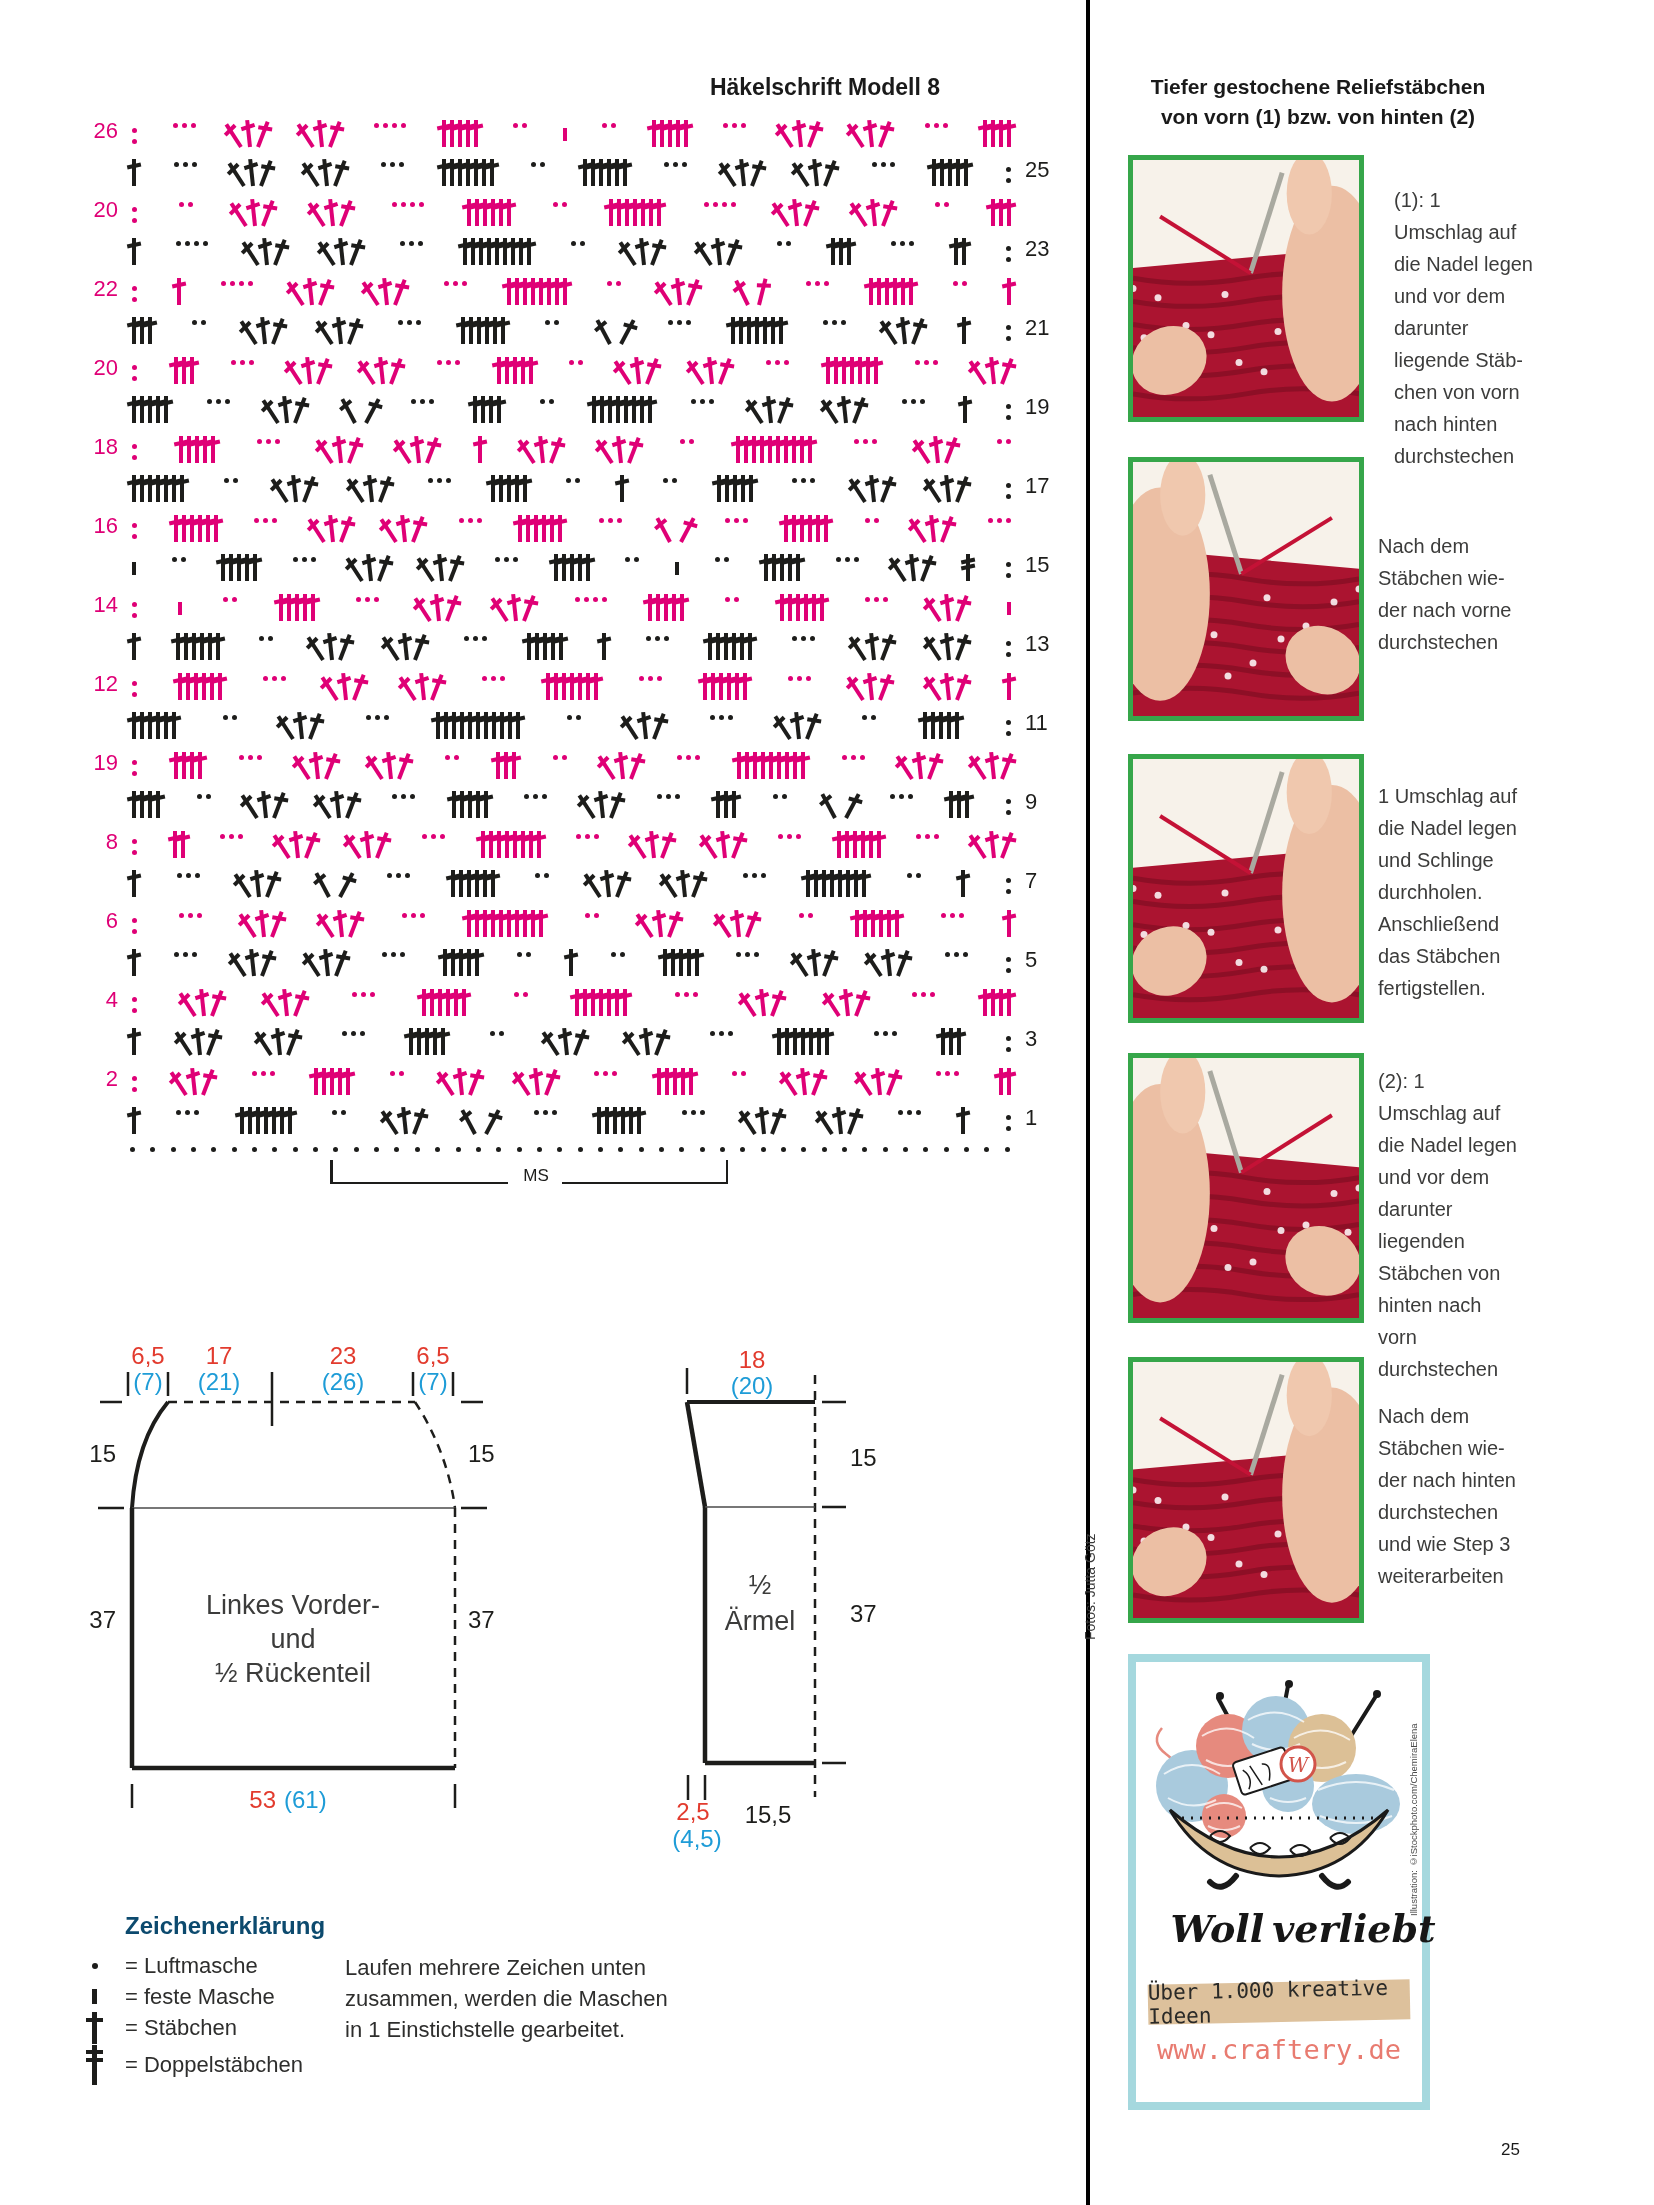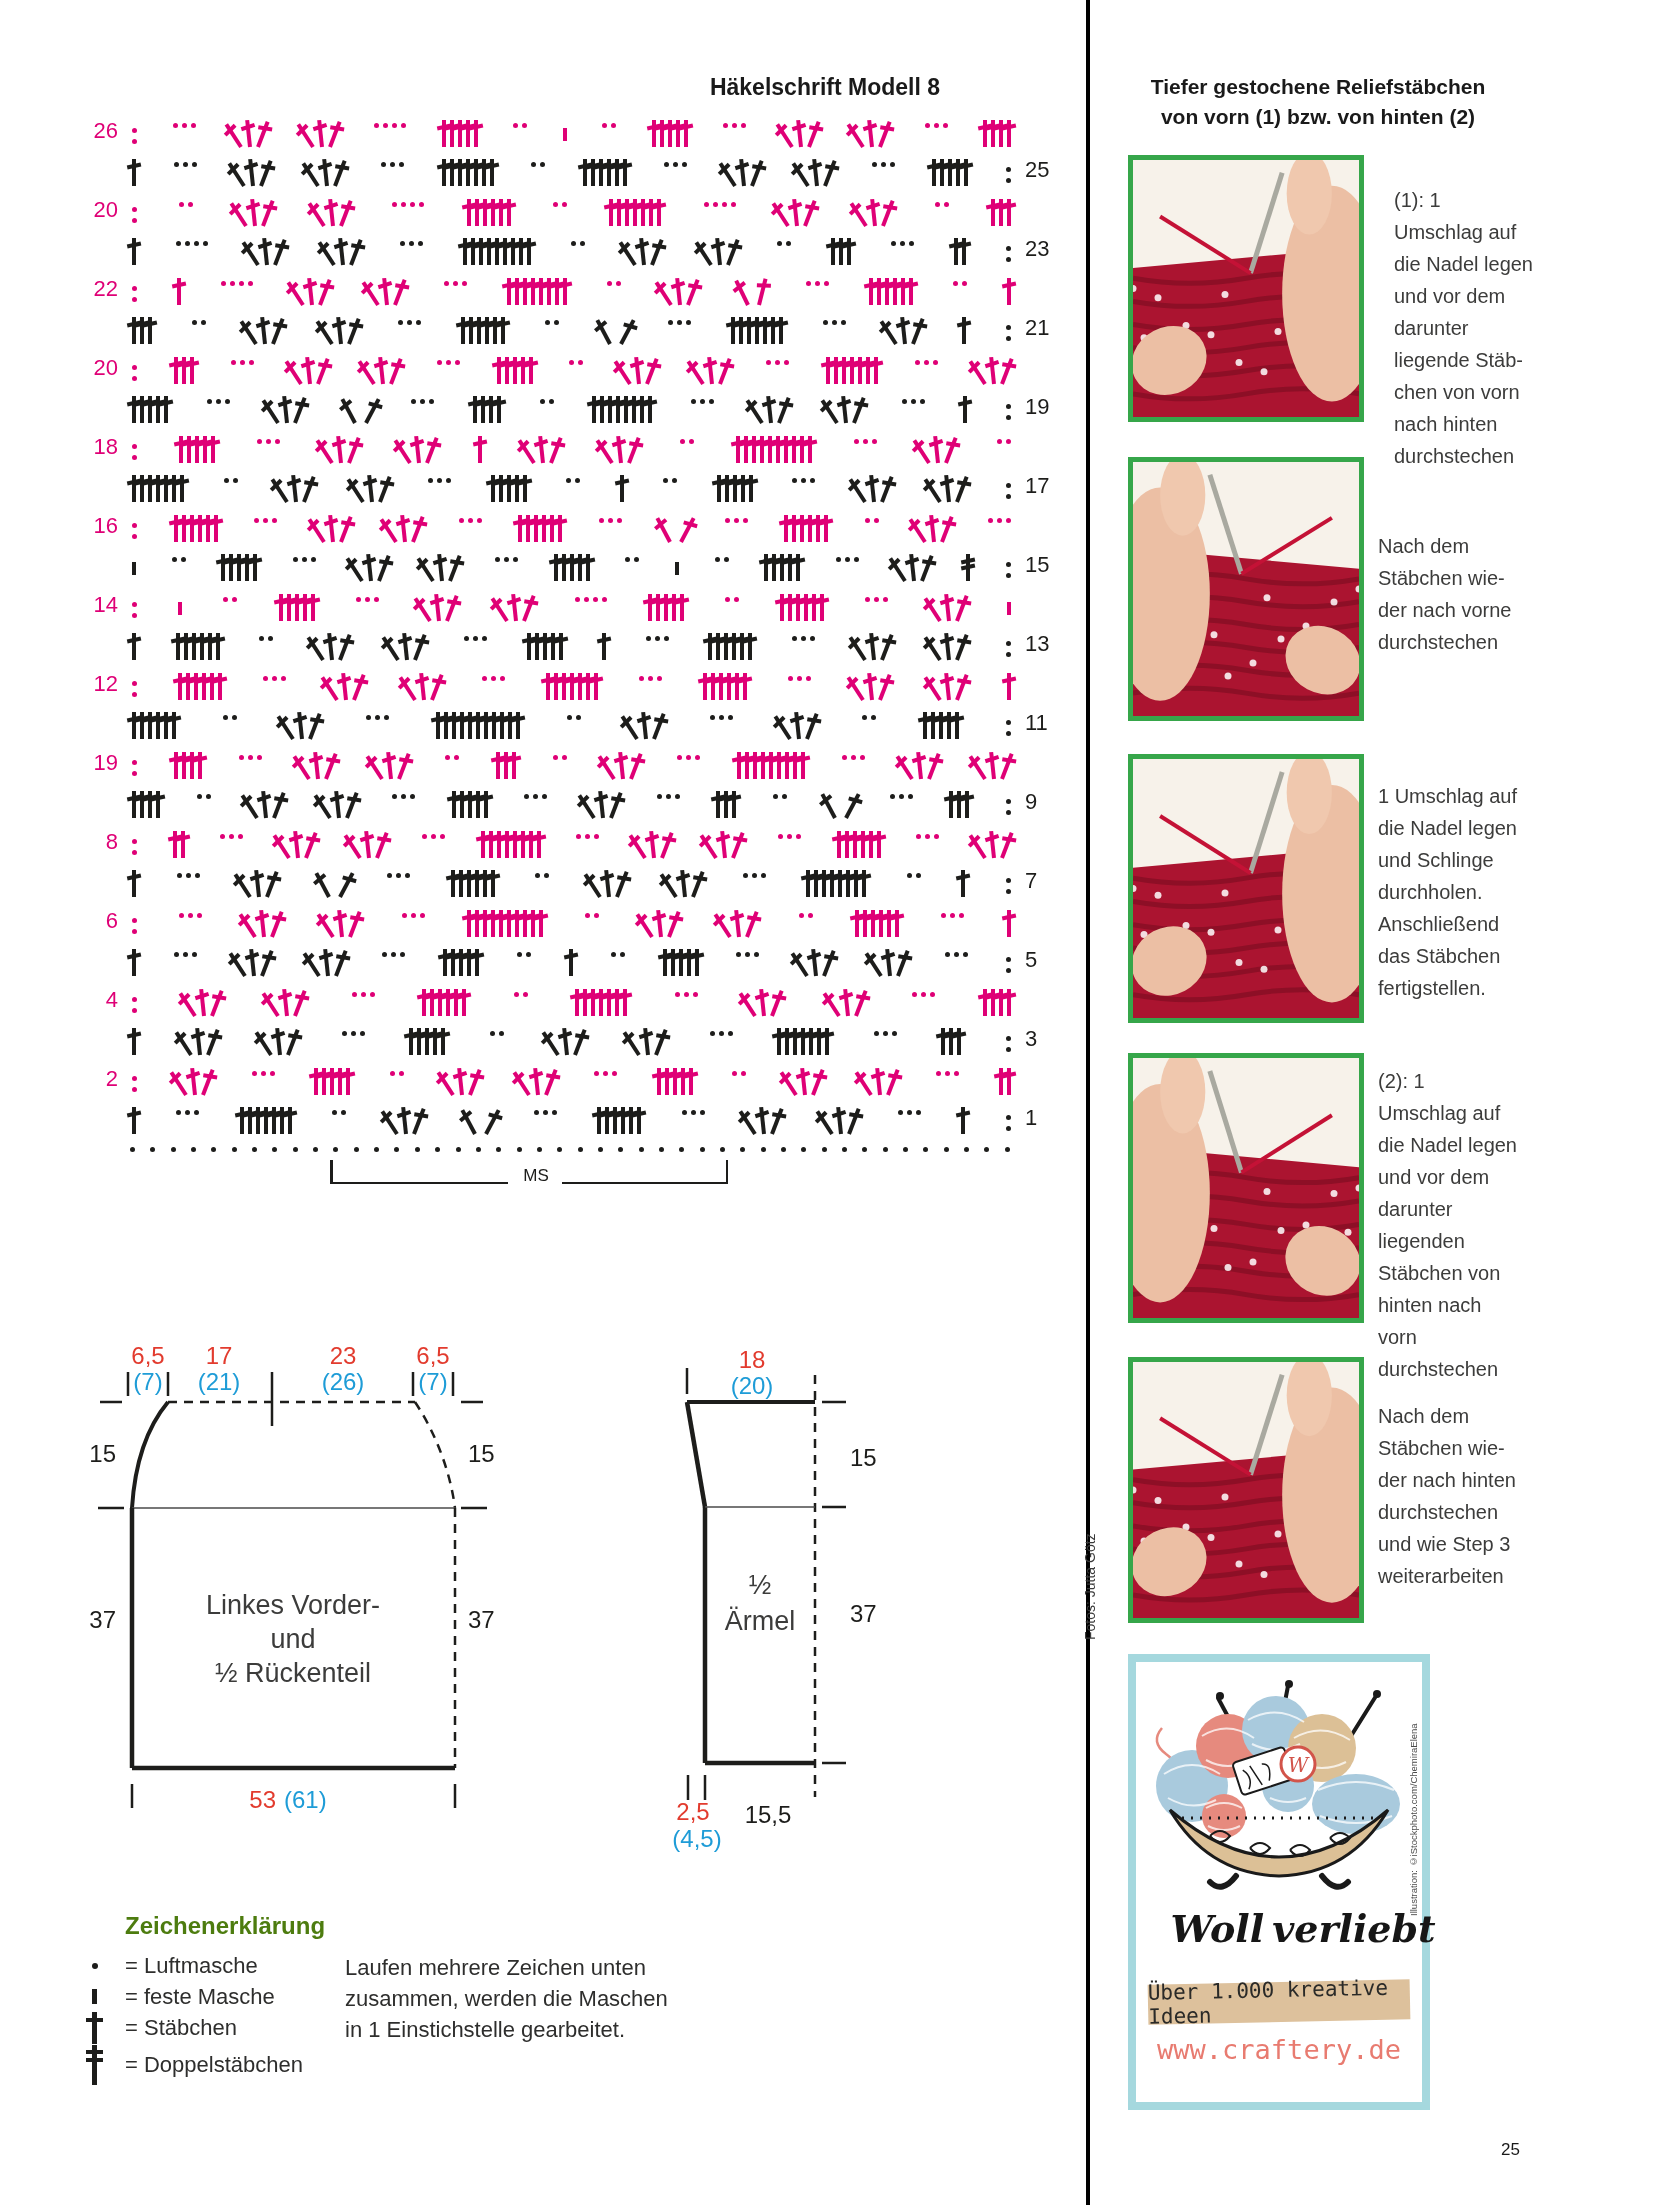--- a/index.html
+++ b/index.html
@@ -47,21 +47,21 @@
   
   .schem { position:absolute; }
   .schem text { font-family:"Liberation Sans", sans-serif; }
   .m-red { fill:#e23b2e; }
   .m-blue { fill:#1e9cd7; }
   .m-blk { fill:#1d1d1b; }
   .schem-label { fill:#3c3c3b; }
 
   
   #legend { position:absolute; left:92px; top:1912px; width:580px; }
-  .legend-title { font-size:24px; font-weight:bold; margin-left:33px; margin-bottom:10px; color:#4d7c0f; }
+  .legend-title { font-size:24px; font-weight:bold; margin-left:33px; margin-bottom:10px; color:#0c4a6e; }
   .legend-item { display:flex; align-items:center; height:31px; }
   .legend-item .symcol { width:33px; display:flex; justify-content:flex-start; align-items:center; color:#1d1d1b; }
   .legend-item .lbl { font-size:22px; color:#2e2e2d; }
   .legend-item.tall { height:44px; }
   .leg-dot { width:6px; height:6px; border-radius:50%; background:#1d1d1b; }
   .leg-bar { width:4.5px; height:15px; background:#1d1d1b; }
   .leg-st { position:relative; width:4.5px; height:32px; background:#1d1d1b; }
   .leg-st::after { content:""; position:absolute; left:-6px; top:6px; width:17px; height:4px; background:#1d1d1b; }
   .leg-dst { position:relative; width:4.5px; height:40px; background:#1d1d1b; }
   .leg-dst::before, .leg-dst::after { content:""; position:absolute; left:-6px; width:17px; height:4px; background:#1d1d1b; }

